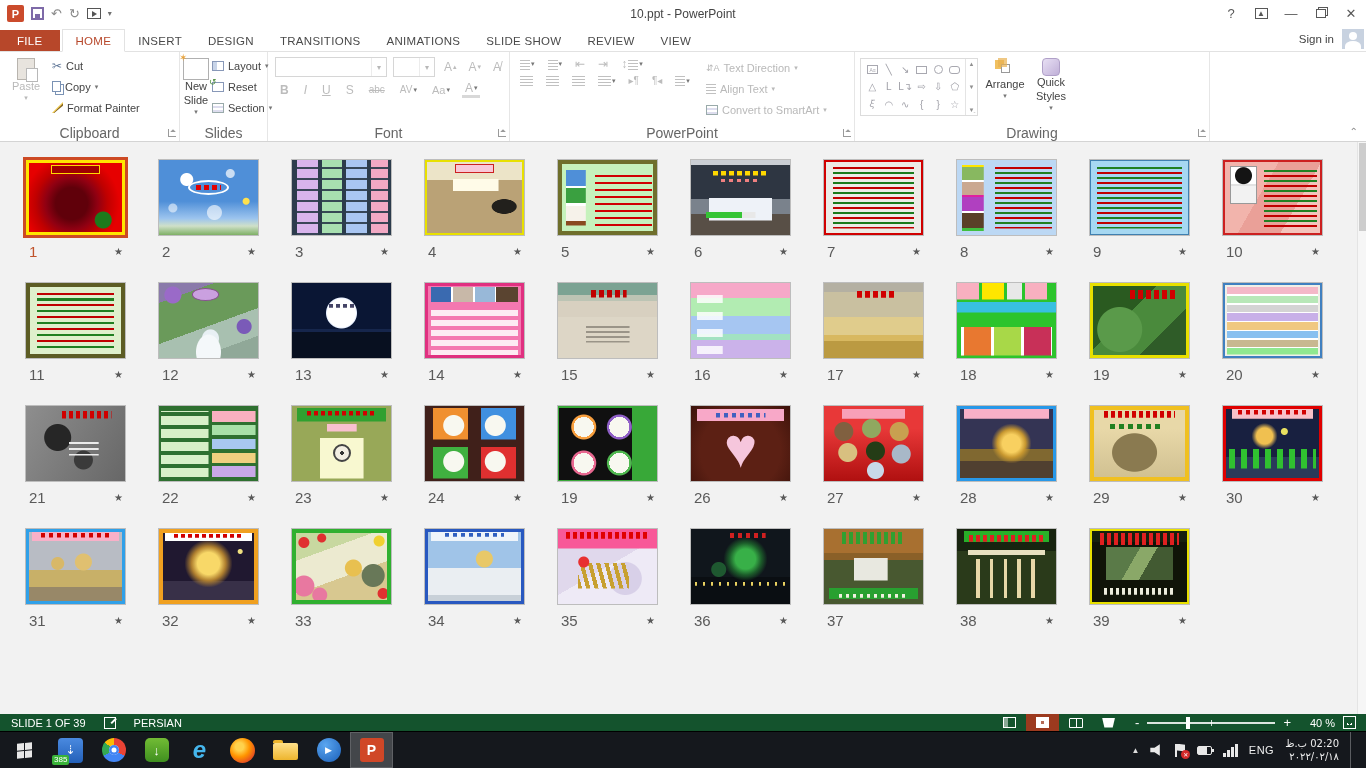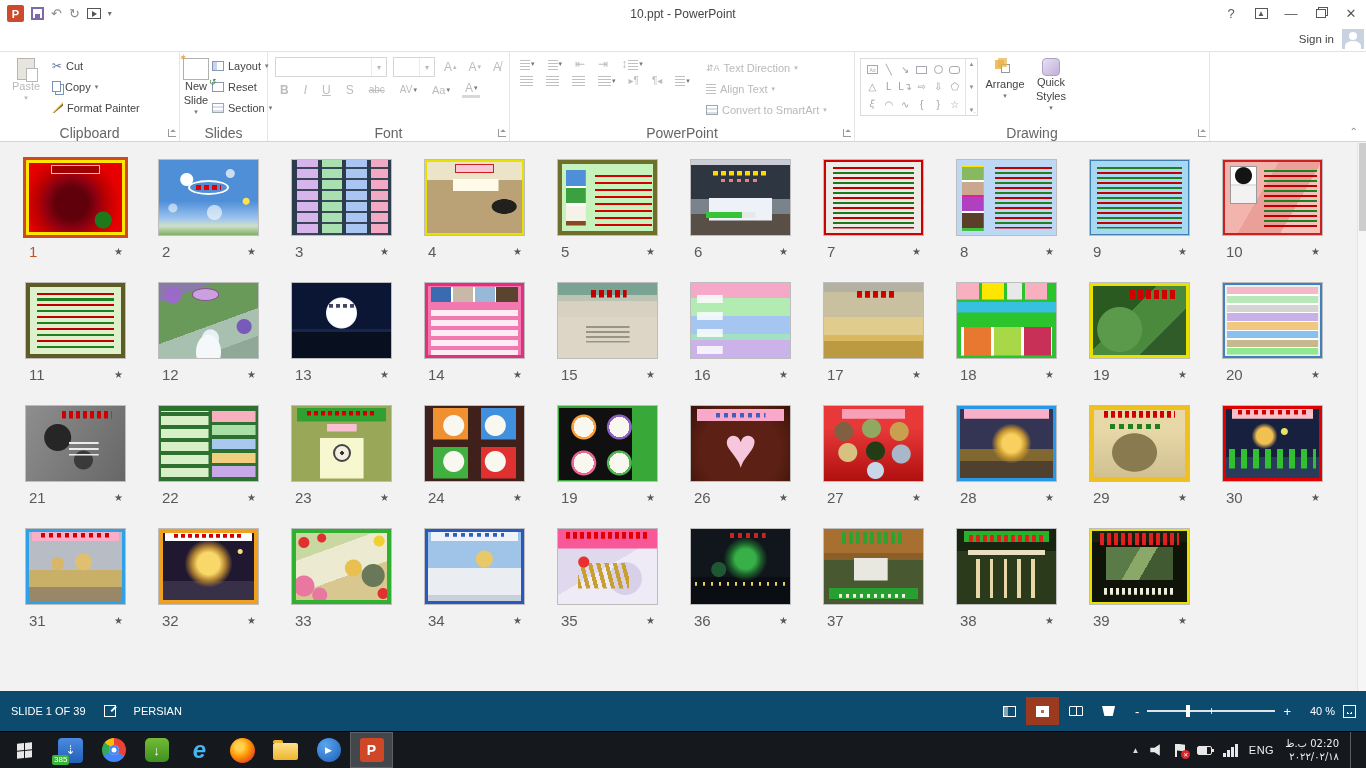--- a/index.html
+++ b/index.html
@@ -98,21 +98,21 @@
   .thumb.sel{border:1px solid #cd4a24;box-shadow:0 0 0 2px #cd4a24}
   .art{position:absolute;left:0;top:0;width:100%;height:100%}
   .meta{height:30px;display:flex;align-items:center;justify-content:space-between;padding:0 3px 0 4px}
   .num{font-size:15px;color:#5a5a5a}
   .num.seln{color:#c0532b}
   .star{font-size:10px;color:#595959}
   .vscroll{position:absolute;right:0;top:0;bottom:0;width:9px;background:#f6f6f6;border-left:1px solid #e4e4e4}
   .vthumb{width:7px;height:88px;background:#cdcdcd;margin:1px auto 0}
 
   
-  .statusbar{height:40px;background:#0c4a6e;color:#fff;display:flex;align-items:center;font-size:11px;flex:0 0 auto}
+  .statusbar{height:17px;background:#14532d;color:#fff;display:flex;align-items:center;font-size:11px;flex:0 0 auto}
   .sleft{display:flex;align-items:center;gap:18px;padding-left:11px}
   .i-notes{width:12px;height:12px;border:1px solid #fff;position:relative;background:transparent}
   .i-notes:after{content:"";position:absolute;right:-2px;top:2px;width:7px;height:1.5px;background:#fff;transform:rotate(-45deg)}
   .sright{margin-left:auto;display:flex;align-items:center;height:28px}
   .sbtn{width:33px;height:28px;display:flex;align-items:center;justify-content:center}
   .sbtn.active{background:#9c3a1f}
   .iv-normal{width:13px;height:11px;border:1px solid #fff;background:linear-gradient(90deg,rgba(255,255,255,.5) 0 4px,transparent 4px)}
   .iv-sorter{width:13px;height:11px;background:linear-gradient(90deg,#fff 0 5px,transparent 5px 8px,#fff 8px),linear-gradient(0deg,#fff 0 4px,transparent 4px 7px,#fff 7px);background-blend-mode:normal;background-color:rgba(255,255,255,.25)}
   .iv-read{width:14px;height:10px;border:1px solid #fff;border-radius:1px 1px 0 0;background:linear-gradient(90deg,transparent 0 6px,#fff 6px 7px,transparent 7px)}
   .iv-show{width:13px;height:10px;background:#fff;clip-path:polygon(0 0,100% 0,82% 100%,18% 100%)}
@@ -182,20 +182,31 @@
         </div>
       <div class="winbtn">—</div>
       <div class="winbtn">
           <span class="i-restore"></span>
         </div>
       <div class="winbtn">✕</div>
     </div>
   </div>
 
   <div class="tabrow">
+    <div id="tabs" style="display:flex;align-items:flex-end">
+        <div class="tab file">FILE</div>
+        <div class="tab active">HOME</div>
+        <div class="tab">INSERT</div>
+        <div class="tab">DESIGN</div>
+        <div class="tab">TRANSITIONS</div>
+        <div class="tab">ANIMATIONS</div>
+        <div class="tab">SLIDE SHOW</div>
+        <div class="tab">REVIEW</div>
+        <div class="tab">VIEW</div>
+      </div>
     <div class="signin">
       <span>Sign in</span>
       <span class="avatar"></span>
     </div>
   </div>
 
   <div class="ribbon">
     <div class="rgroup" style="width:180px">
       <div class="rbody">
         <div class="bigbtn disabled">

